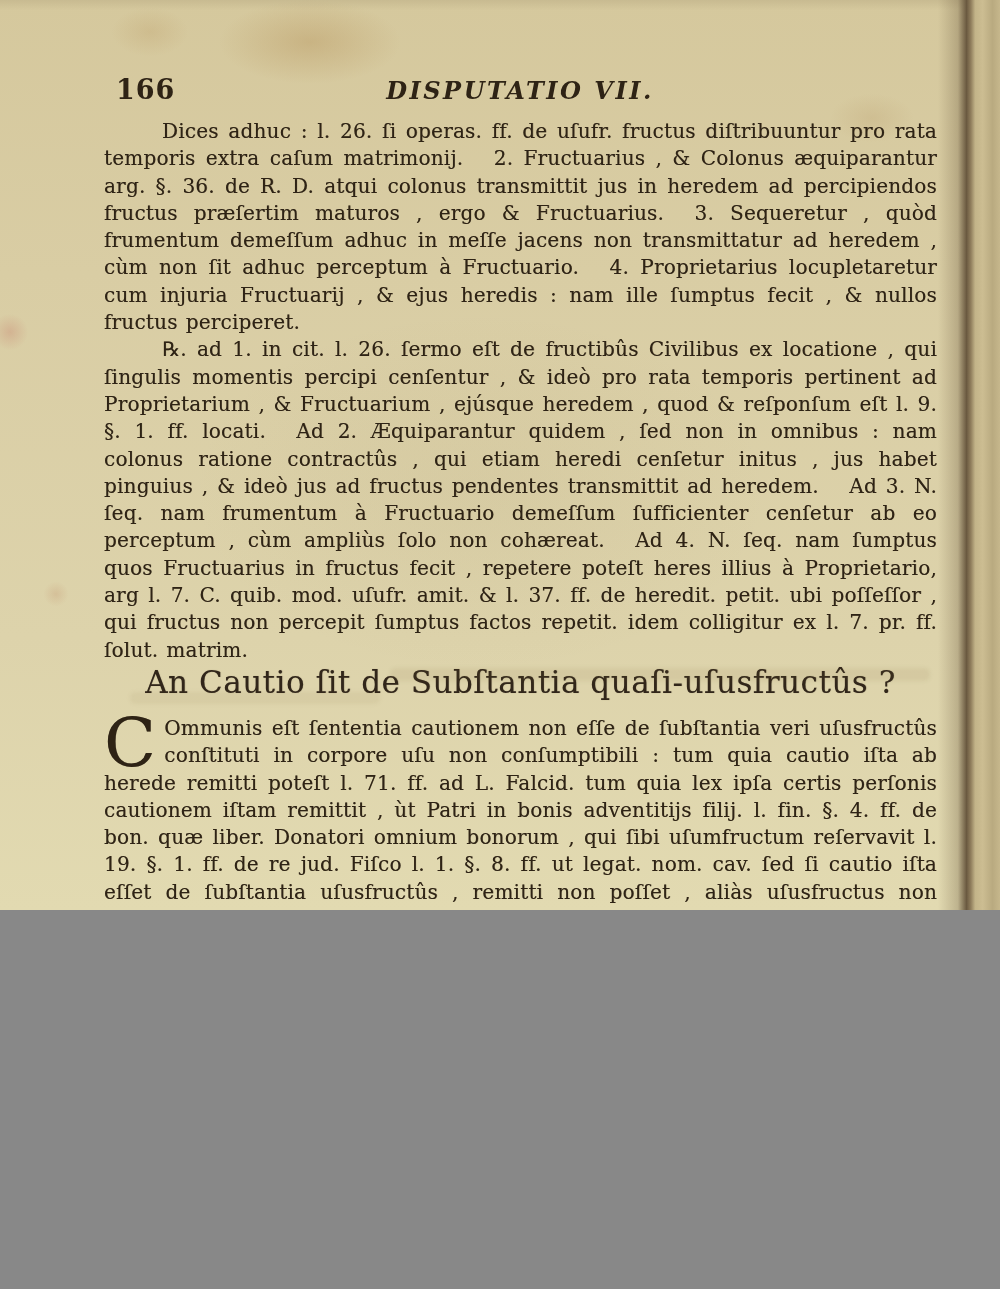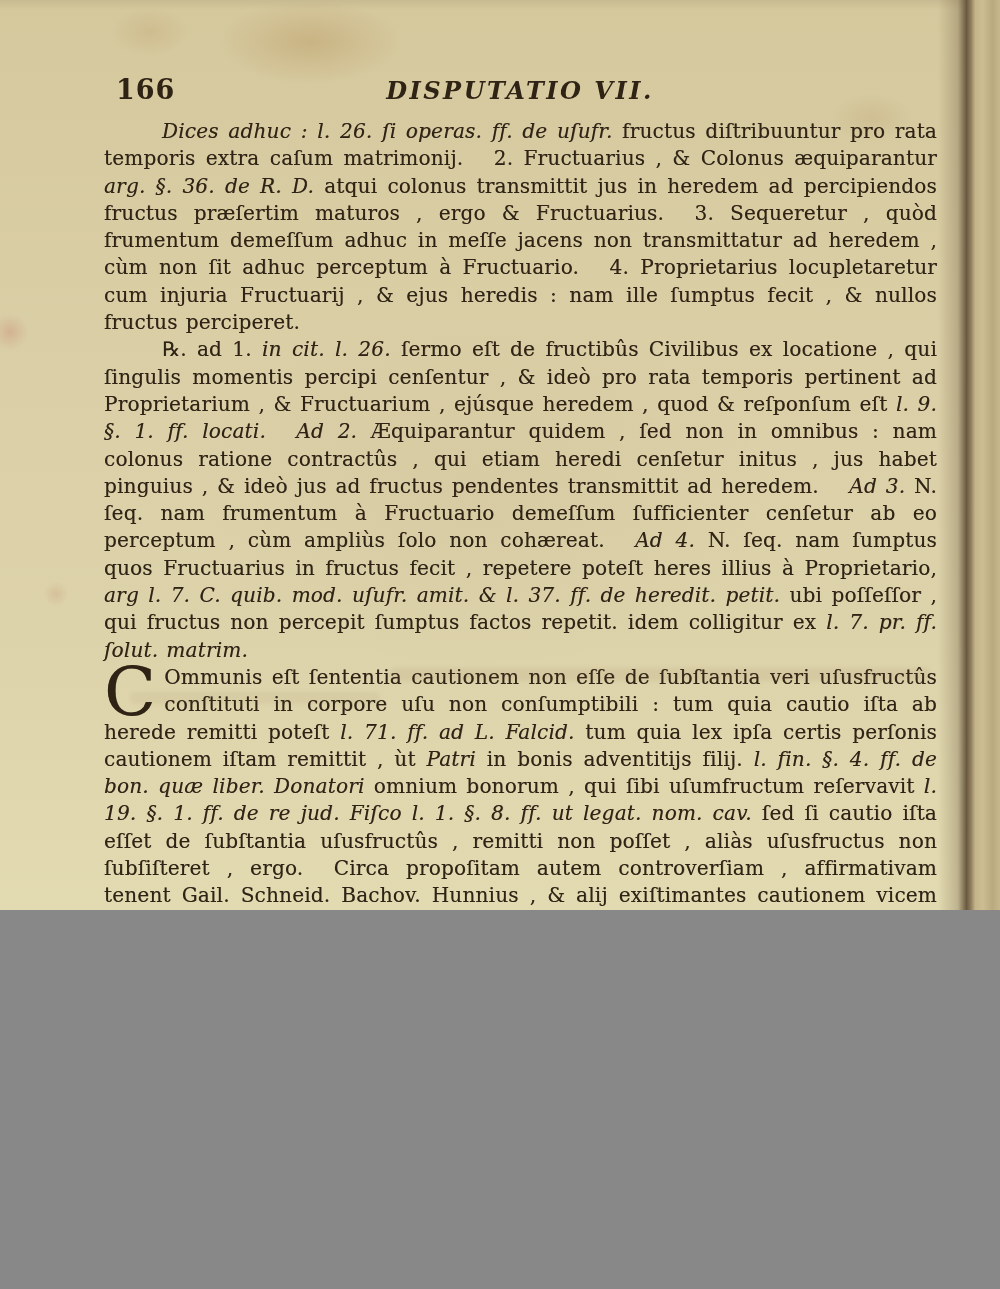--- a/index.html
+++ b/index.html
@@ -18,21 +18,21 @@
       radial-gradient(ellipse 420px 260px at 48% 54%, rgba(118,94,52,.05), transparent 70%),
       linear-gradient(180deg, #d5c89d 0%, #d9cda4 30%, #ddd3ab 70%, #e2dab1 100%);
   }
   .page-num{position:absolute;left:116px;top:74px;font-size:27px;font-weight:bold;letter-spacing:1px;}
   .running-header{position:absolute;left:104px;width:832px;top:76px;text-align:center;
     font-size:24px;font-weight:bold;font-style:italic;letter-spacing:2.5px;}
   .text-block{position:absolute;left:104px;top:118px;width:833px;}
   .para{margin:0;font-size:20px;line-height:27.3px;text-align:justify;word-spacing:1.5px;
     letter-spacing:.2px;text-shadow:.3px .3px .5px rgba(44,32,16,.45);}
   .para.indent{text-indent:58px;}
-  .it{font-style:italic;}
+  .it{}
   .section-heading{margin:24px 0 8px;font-weight:normal;text-align:center;font-size:47px;
     letter-spacing:4px;color:#352917;text-shadow:.5px .5px 1px rgba(53,41,23,.4);}
   .section-subtitle{margin:0 0 15px;font-weight:normal;text-align:center;font-size:31px;
     letter-spacing:.5px;color:#31261a;text-shadow:.4px .4px .8px rgba(49,38,26,.35);}
   .dropcap{float:left;font-size:68px;line-height:52px;height:52px;padding:2px 8px 0 0;}
   .catchword{position:absolute;right:76px;top:1172px;font-variant:small-caps;font-size:24px;
     letter-spacing:1.5px;font-weight:bold;color:#33281a;text-shadow:.3px .3px .5px rgba(40,30,15,.4);}
   .edge-right{position:absolute;top:0;bottom:0;left:938px;width:62px;
     background:linear-gradient(90deg, rgba(0,0,0,0) 0%, rgba(106,88,60,.30) 32%, #6a5940 46%,
       #907e5d 53%, #c3b489 60%, #ccbd92 72%, #b9aa80 88%, #c6b78c 100%);}
@@ -49,20 +49,21 @@
 <div class="page">
 
   <div class="edge-top"></div>
 
   <span class="page-num">166</span>
   <div class="running-header">DISPUTATIO VII.</div>
 
   <div class="text-block">
     <p class="para indent"><span class="it">Dices adhuc : l. 26. ſi operas. ff. de uſufr.</span><span> fructus diſtribuuntur pro rata temporis extra caſum matrimonij.  2. Fructuarius , &amp; Colonus æquiparantur </span><span class="it">arg. §. 36. de R. D.</span><span> atqui colonus transmittit jus in heredem ad percipiendos fructus præſertim maturos , ergo &amp; Fructuarius.  3. Sequeretur , quòd frumentum demeſſum adhuc in meſſe jacens non transmittatur ad heredem , cùm non ſit adhuc perceptum à Fructuario.  4. Proprietarius locupletaretur cum injuria Fructuarij , &amp; ejus heredis : nam ille ſumptus fecit , &amp; nullos fructus perciperet.</span></p>
     <p class="para indent"><span>℞. ad 1. </span><span class="it">in cit. l. 26.</span><span> ſermo eſt de fructibûs Civilibus ex locatione , qui ſingulis momentis percipi cenſentur , &amp; ideò pro rata temporis pertinent ad Proprietarium , &amp; Fructuarium , ejúsque heredem , quod &amp; reſponſum eſt </span><span class="it">l. 9. §. 1. ff. locati.  Ad 2.</span><span> Æquiparantur quidem , ſed non in omnibus : nam colonus ratione contractûs , qui etiam heredi cenſetur initus , jus habet pinguius , &amp; ideò jus ad fructus pendentes transmittit ad heredem.  </span><span class="it">Ad 3.</span><span> N. ſeq. nam frumentum à Fructuario demeſſum ſufficienter cenſetur ab eo perceptum , cùm ampliùs ſolo non cohæreat.  </span><span class="it">Ad 4.</span><span> N. ſeq. nam ſumptus quos Fructuarius in fructus fecit , repetere poteſt heres illius à Proprietario, </span><span class="it">arg l. 7. C. quib. mod. uſufr. amit. &amp; l. 37. ff. de heredit. petit.</span><span> ubi poſſeſſor , qui fructus non percepit ſumptus factos repetit. idem colligitur ex </span><span class="it">l. 7. pr. ff. ſolut. matrim.</span></p>
+    <h2 class="section-subtitle">An Cautio ſit de Subſtantia quaſi-uſusfructûs ?</h2>
     <p class="para"><span class="dropcap">C</span><span><span>Ommunis eſt ſententia cautionem non eſſe de ſubſtantia veri uſusfructûs conſtituti in corpore uſu non conſumptibili : tum quia cautio iſta ab herede remitti poteſt </span><span class="it">l. 71. ff. ad L. Falcid.</span><span> tum quia lex ipſa certis perſonis cautionem iſtam remittit , ùt </span><span class="it">Patri</span><span> in bonis adventitijs filij. </span><span class="it">l. fin. §. 4. ff. de bon. quæ liber. Donatori</span><span> omnium bonorum , qui ſibi uſumfructum reſervavit </span><span class="it">l. 19. §. 1. ff. de re jud. Fiſco l. 1. §. 8. ff. ut legat. nom. cav.</span><span> ſed ſi cautio iſta eſſet de ſubſtantia uſusfructûs , remitti non poſſet , aliàs uſusfructus non ſubſiſteret , ergo.  Circa propoſitam autem controverſiam , affirmativam tenent Gail. Schneid. Bachov. Hunnius , &amp; alij exiſtimantes cautionem vicem corporis obtinere , ut ſinè illa ratio uſusfructûs non ſubſiſtat. Sed Negativa eſt Harpr. Zoëſij , Schamb. Fach. Perez , Kees , &amp; aliorum , cum quibus</span></span></p>
   </div>
 
   <div class="catchword">Reso-</div>
 
   <div class="ghost" style="left:390px;top:668px;width:540px;height:13px;opacity:.75;"></div>
   <div class="ghost" style="left:130px;top:692px;width:250px;height:12px;opacity:.6;"></div>
   <div class="ghost" style="left:300px;top:1146px;width:565px;height:16px;"></div>
   <div class="ghost" style="left:300px;top:1180px;width:455px;height:15px;"></div>
   <div class="ghost" style="left:330px;top:1210px;width:235px;height:14px;"></div>

